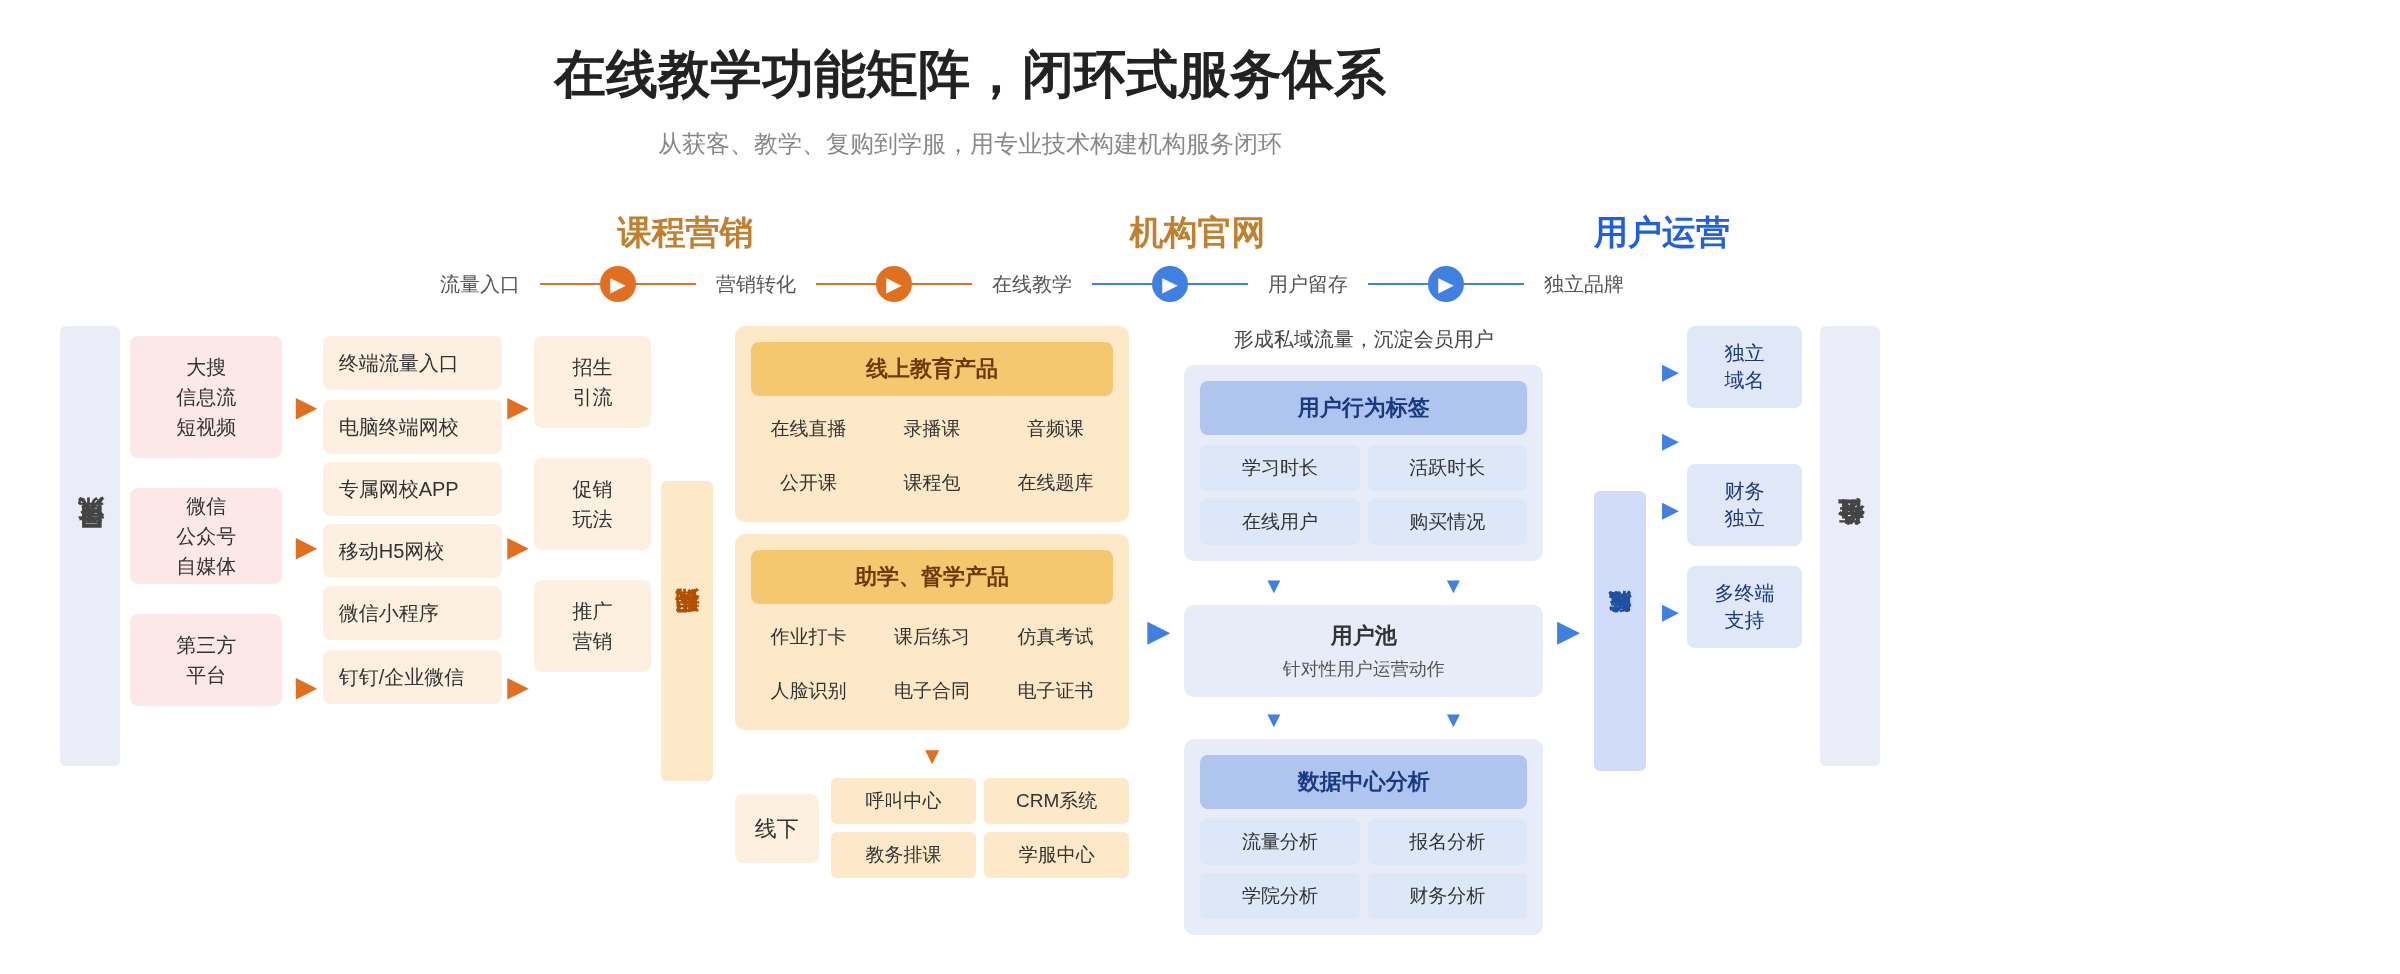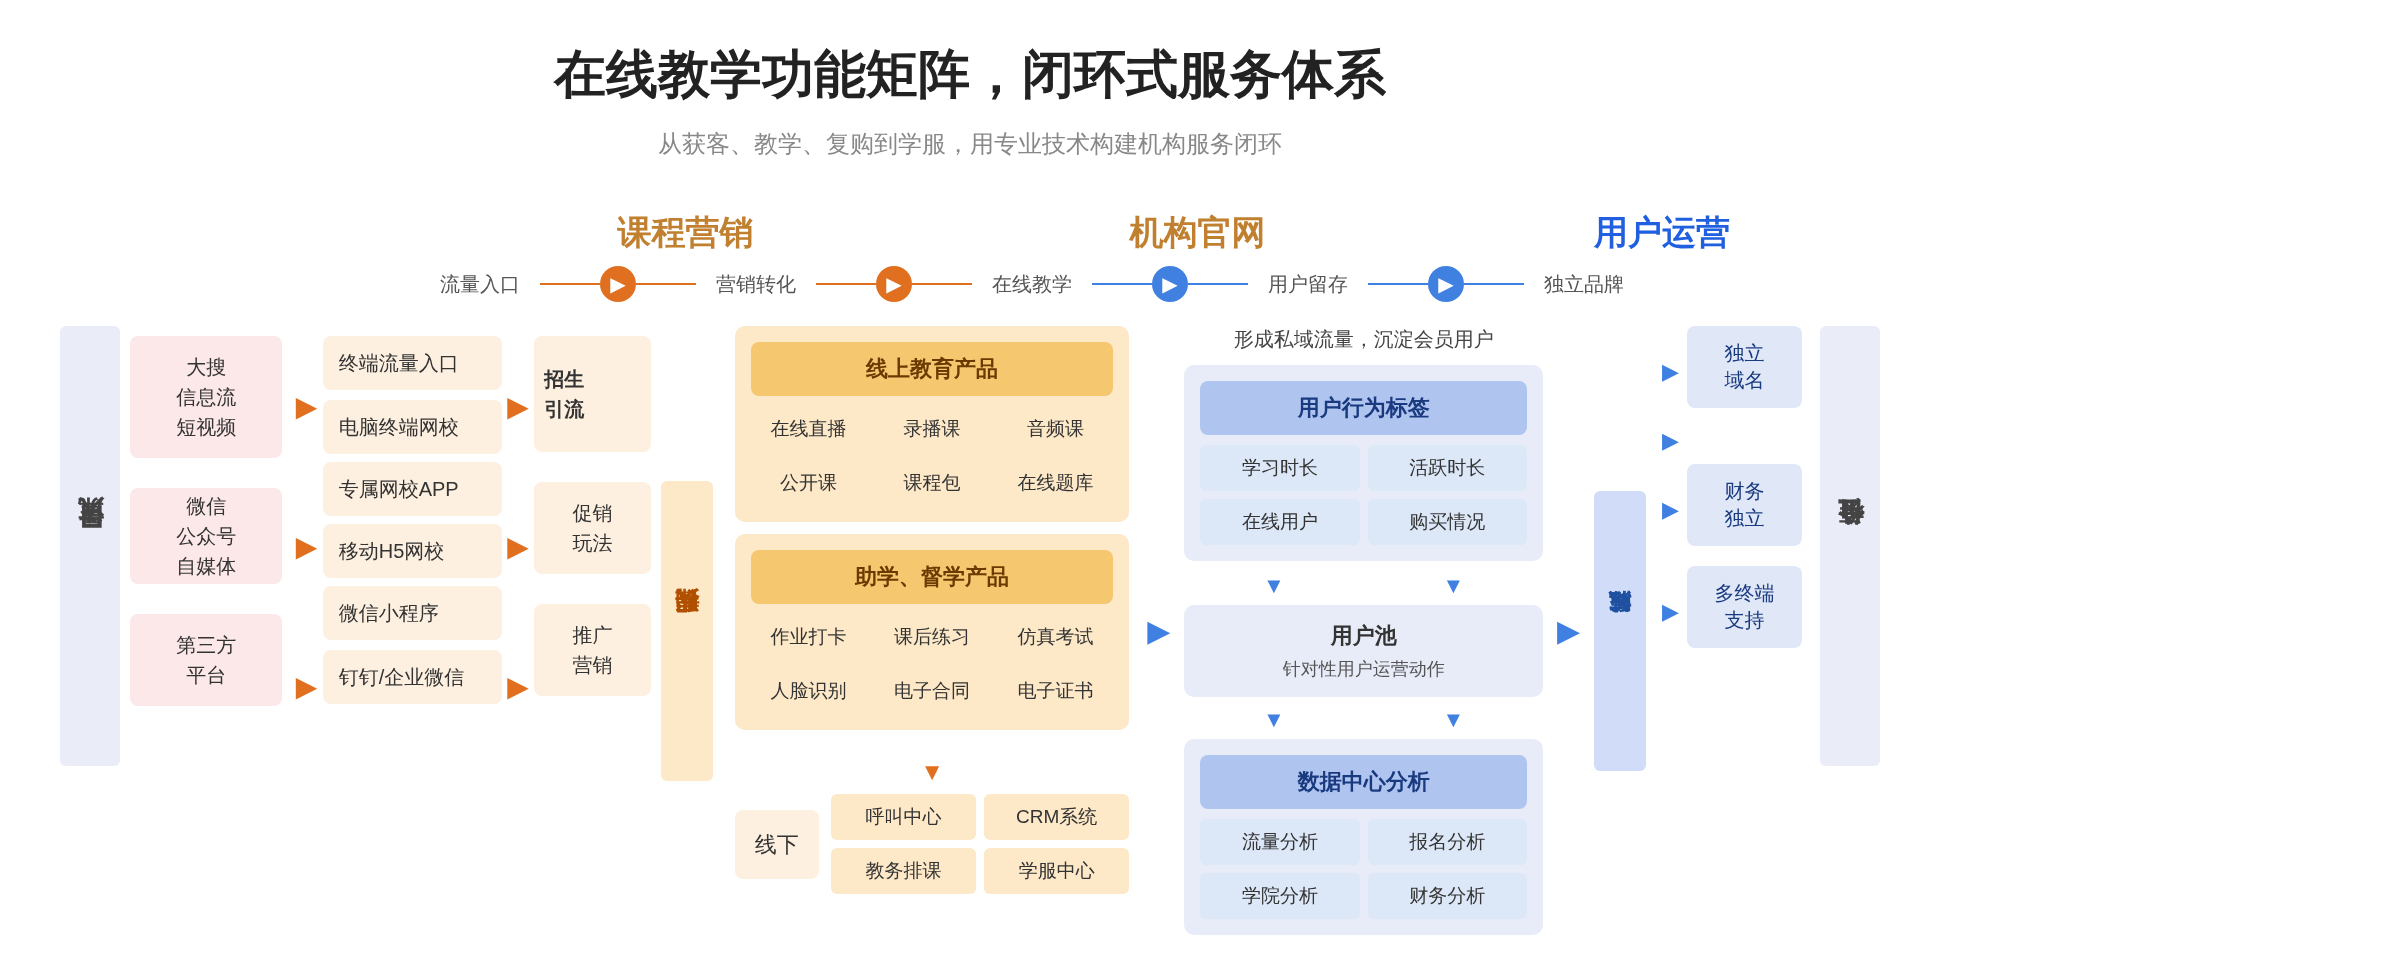--- a/index.html
+++ b/index.html
@@ -211,21 +211,21 @@
       <div class="box-orange-light">钉钉/企业微信</div>
     </div>
 
     <div style="display:flex;flex-direction:column;justify-content:space-around;align-items:center;height:440px;width:36px;padding:10px 0;">
       <span style="color:#e07020;font-size:28px;">▶</span>
       <span style="color:#e07020;font-size:28px;">▶</span>
       <span style="color:#e07020;font-size:28px;">▶</span>
     </div>
 
     <div style="display:flex;flex-direction:column;gap:30px;width:130px;justify-content:space-around;margin-right:0;padding:10px 0;">
-      <div class="box-orange-light" style="white-space:pre-line;padding:28px 10px;font-weight:bold;">招生
+      <div class="box-orange-light" style="white-space:pre-line;padding:16px 10px;text-align:center;">招生
 引流</div>
       <div class="box-orange-light" style="white-space:pre-line;padding:16px 10px;text-align:center;">促销
 玩法</div>
       <div class="box-orange-light" style="white-space:pre-line;padding:16px 10px;text-align:center;">推广
 营销</div>
     </div>
 
     <div class="v-label" style="width:52px;height:300px;margin:0 10px;font-size:24px;font-weight:600;color:#b05000;background:#fde8c8;align-self:center;">课程购买</div>
 
     <div style="width:440px;margin:0 12px;">
@@ -235,21 +235,21 @@
         <div class="mini-grid-3">
           <div class="box-orange-sub">在线直播</div>
           <div class="box-orange-sub">录播课</div>
           <div class="box-orange-sub">音频课</div>
           <div class="box-orange-sub">公开课</div>
           <div class="box-orange-sub">课程包</div>
           <div class="box-orange-sub">在线题库</div>
         </div>
       </div>
 
-      <div style="background:#fde8c8;border-radius:10px;padding:16px;margin-bottom:28px;">
+      <div style="background:#fde8c8;border-radius:10px;padding:16px;margin-bottom:12px;">
         <div class="box-orange-header">助学、督学产品</div>
         <div class="mini-grid-3">
           <div class="box-orange-sub">作业打卡</div>
           <div class="box-orange-sub">课后练习</div>
           <div class="box-orange-sub">仿真考试</div>
           <div class="box-orange-sub">人脸识别</div>
           <div class="box-orange-sub">电子合同</div>
           <div class="box-orange-sub">电子证书</div>
         </div>
       </div>

